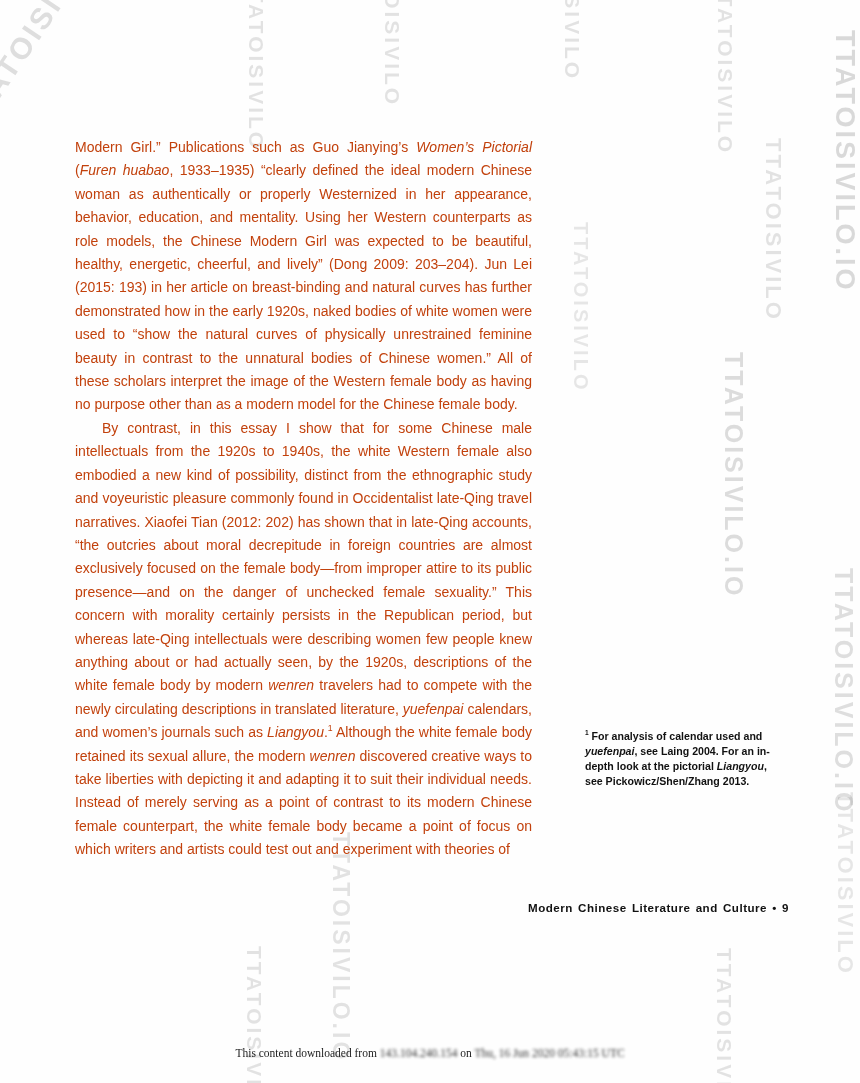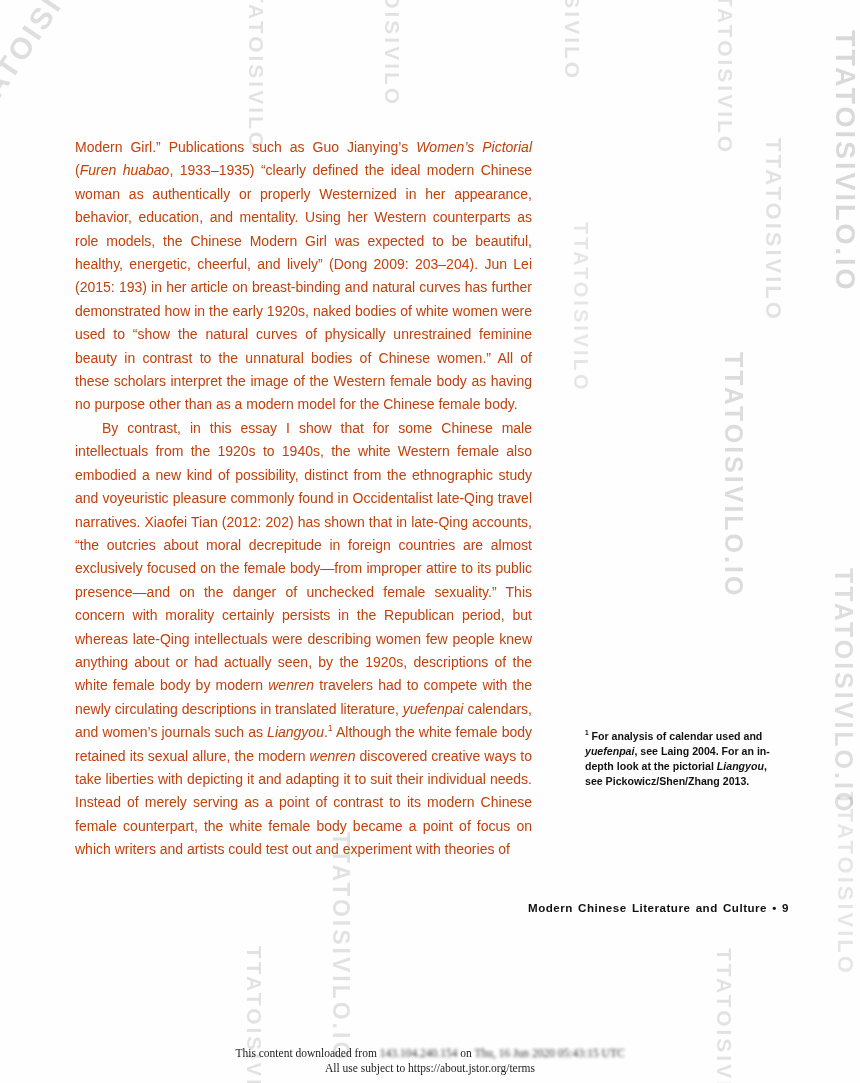--- a/index.html
+++ b/index.html
@@ -89,15 +89,14 @@
     <p class="indent"><span>By contrast, in this essay I show that for some Chinese male intellectuals from the 1920s to 1940s, the white Western female also embodied a new kind of possibility, distinct from the ethnographic study and voyeuristic pleasure commonly found in Occidentalist late-Qing travel narratives. Xiaofei Tian (2012: 202) has shown that in late-Qing accounts, “the outcries about moral decrepitude in foreign countries are almost exclusively focused on the female body—from improper attire to its public presence—and on the danger of unchecked female sexuality.” This concern with morality certainly persists in the Republican period, but whereas late-Qing intellectuals were describing women few people knew anything about or had actually seen, by the 1920s, descriptions of the white female body by modern </span><span class="it">wenren</span><span> travelers had to compete with the newly circulating descriptions in translated literature, </span><span class="it">yuefenpai</span><span> calendars, and women’s journals such as </span><span class="it">Liangyou</span><span>.</span><sup class="sup">1</sup><span> Although the white female body retained its sexual allure, the modern </span><span class="it">wenren</span><span> discovered creative ways to take liberties with depicting it and adapting it to suit their individual needs. Instead of merely serving as a point of contrast to its modern Chinese female counterpart, the white female body became a point of focus on which writers and artists could test out and experiment with theories of</span></p>
   </div>
 
   <div class="footnote"><sup class="sup">1</sup><span> For analysis of calendar used and </span><span class="it">yuefenpai</span><span>, see Laing 2004. For an in-depth look at the pictorial </span><span class="it">Liangyou</span><span>, see Pickowicz/Shen/Zhang 2013.</span></div>
 
   <div class="page-footer">Modern Chinese Literature and Culture • 9</div>
 
   <div class="jstor line1">
     <span>This content downloaded from </span><span class="blurred">143.104.240.154</span><span> on </span><span class="blurred">Thu, 16 Jun 2020 05:43:15 UTC</span>
   </div>
-  <div class="jstor line2">All use subject to https://about.jstor.org/terms</div>
 
 </div>
 
 </body></html>

